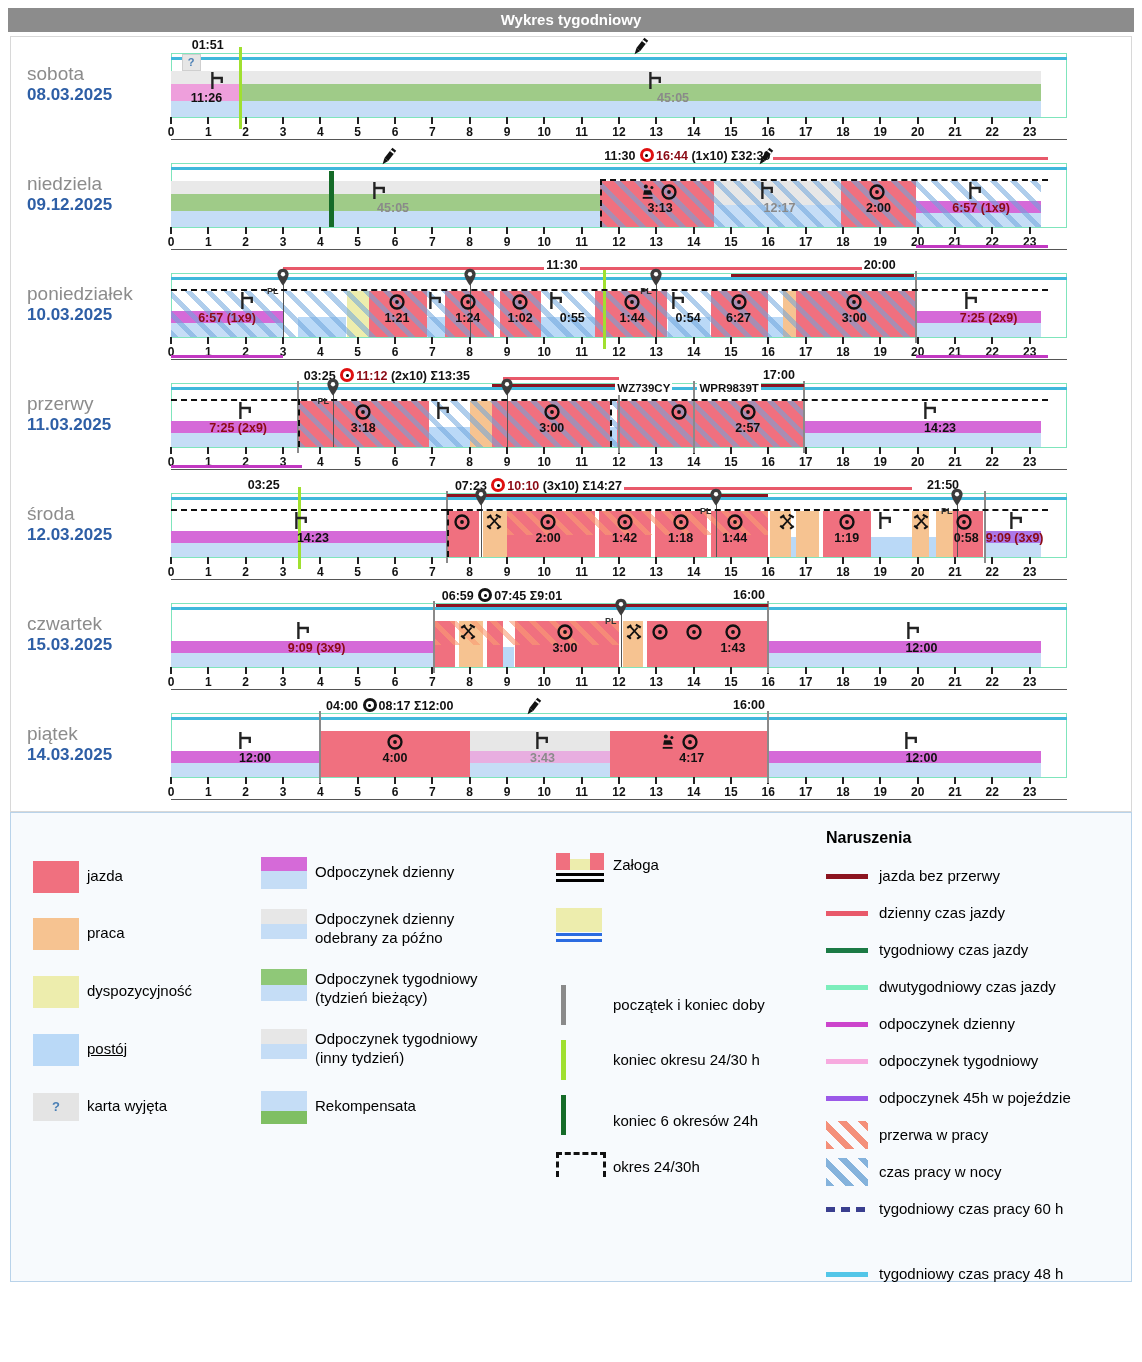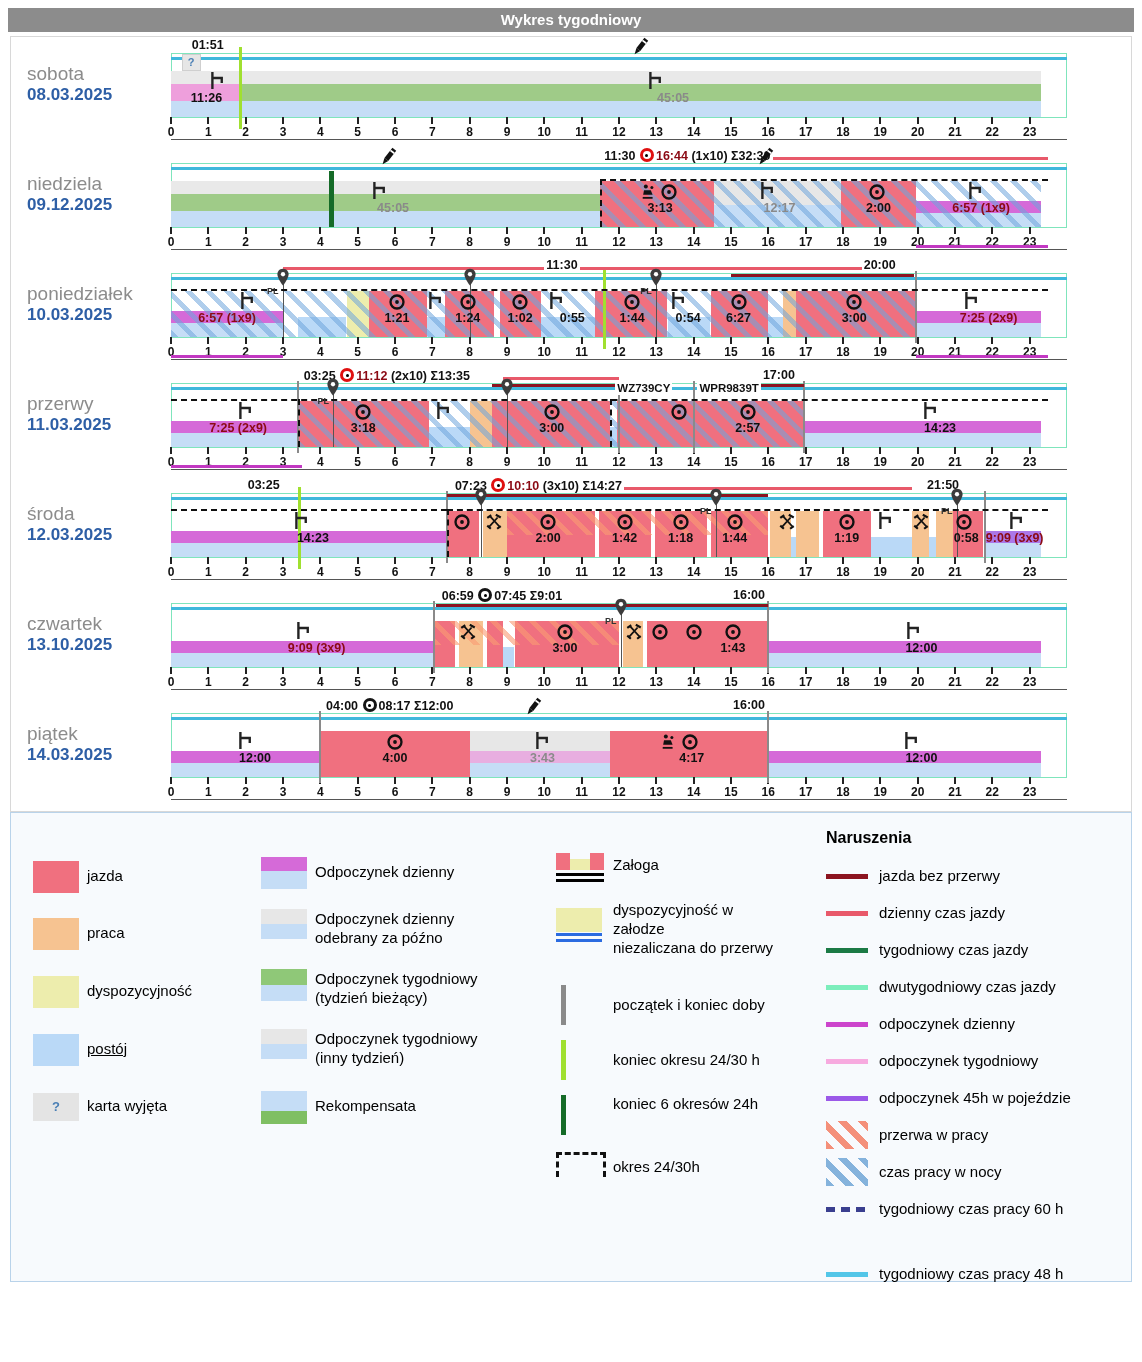--- a/index.html
+++ b/index.html
@@ -788,21 +788,21 @@
           <div class="hlabel" style="left: 784px;">21</div>
           <div class="tick" style="left: 821.3px;"></div>
           <div class="hlabel" style="left: 821.3px;">22</div>
           <div class="tick" style="left: 858.7px;"></div>
           <div class="hlabel" style="left: 858.7px;">23</div>
         </div>
       </div>
       <div class="day-row">
         <div class="day-label">
           <div class="day-name">czwartek</div>
-          <div class="day-date">13.10.2025</div>
+          <div class="day-date">15.03.2025</div>
         </div>
         <div class="plot">
           <div class="frame"></div>
           <div class="cyan48"></div>
           <div class="rowline"></div>
           <div class="seg" style="left: 0px; width: 263.2px;">
             <div class="sub" style="top: 20px; height: 12px; background: rgb(213, 106, 216);"></div>
             <div class="sub" style="top: 32px; height: 14px; background: rgb(197, 221, 246);"></div>
           </div>
           <div class="seg" style="left: 263.2px; width: 20.5px;">
@@ -1075,29 +1075,26 @@
       <div class="litem" style="left: 304px; top: 283px;">Rekompensata</div>
       <div style="position: absolute; left: 545px; top: 40px; width: 14px; height: 17px; background: rgb(240, 112, 127);"></div>
       <div style="position: absolute; left: 559px; top: 46px; width: 20px; height: 11px; background: rgb(237, 237, 173);"></div>
       <div style="position: absolute; left: 579px; top: 40px; width: 14px; height: 17px; background: rgb(240, 112, 127);"></div>
       <div style="position: absolute; left: 545px; top: 60px; width: 48px; height: 3px; background: rgb(0, 0, 0);"></div>
       <div style="position: absolute; left: 545px; top: 66px; width: 48px; height: 3px; background: rgb(0, 0, 0);"></div>
       <div class="litem" style="left: 602px; top: 42px;">Załoga</div>
       <div style="position: absolute; left: 545px; top: 95px; width: 46px; height: 24px; background: rgb(237, 237, 173);"></div>
       <div style="position: absolute; left: 545px; top: 120px; width: 46px; height: 3px; background: rgb(43, 107, 224);"></div>
       <div style="position: absolute; left: 545px; top: 126px; width: 46px; height: 3px; background: rgb(43, 107, 224);"></div>
-      <div class="litem" style="left: 602px; top: 87px;">dyspozycyjność w
-załodze
-niezaliczana do przerwy</div>
       <div style="position: absolute; left: 550px; top: 172px; width: 5px; height: 40px; background: rgb(138, 138, 138);"></div>
       <div class="litem" style="left: 602px; top: 182px;">początek i koniec doby</div>
       <div style="position: absolute; left: 550px; top: 227px; width: 5px; height: 40px; background: rgb(160, 224, 48);"></div>
       <div class="litem" style="left: 602px; top: 237px;">koniec okresu 24/30 h</div>
       <div style="position: absolute; left: 550px; top: 282px; width: 5px; height: 40px; background: rgb(21, 107, 40);"></div>
-      <div class="litem" style="left: 602px; top: 281px;">koniec 6 okresów 24h</div>
+      <div class="litem" style="left: 602px; top: 298px;">koniec 6 okresów 24h</div>
       <div style="position: absolute; left: 545px; top: 339px; width: 44px; height: 22px; background: transparent; border-top: 3px dashed rgb(17, 17, 17); border-left: 3px dashed rgb(17, 17, 17); border-right: 3px dashed rgb(17, 17, 17);"></div>
       <div class="litem" style="left: 602px; top: 344px;">okres 24/30h</div>
       <div class="nartitle" style="left: 815px; top: 16px;">Naruszenia</div>
       <div style="position: absolute; left: 815px; top: 61px; width: 42px; height: 5px; background: rgb(140, 20, 32);"></div>
       <div class="litem" style="left: 868px; top: 53px;">jazda bez przerwy</div>
       <div style="position: absolute; left: 815px; top: 98px; width: 42px; height: 5px; background: rgb(232, 89, 106);"></div>
       <div class="litem" style="left: 868px; top: 90px;">dzienny czas jazdy</div>
       <div style="position: absolute; left: 815px; top: 135px; width: 42px; height: 5px; background: rgb(27, 122, 69);"></div>
       <div class="litem" style="left: 868px; top: 127px;">tygodniowy czas jazdy</div>
       <div style="position: absolute; left: 815px; top: 172px; width: 42px; height: 5px; background: rgb(124, 238, 188);"></div>

